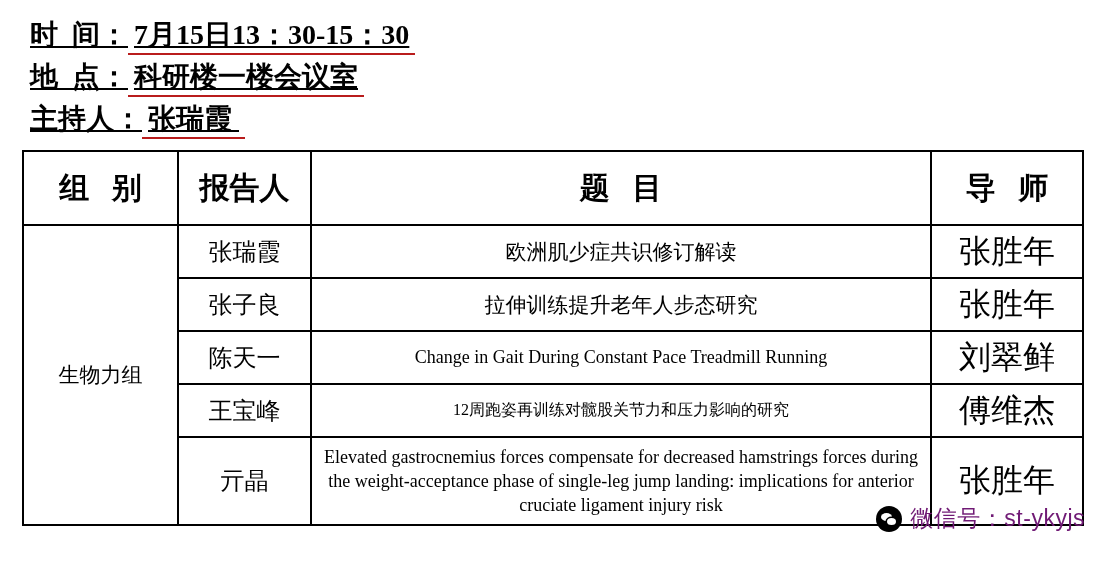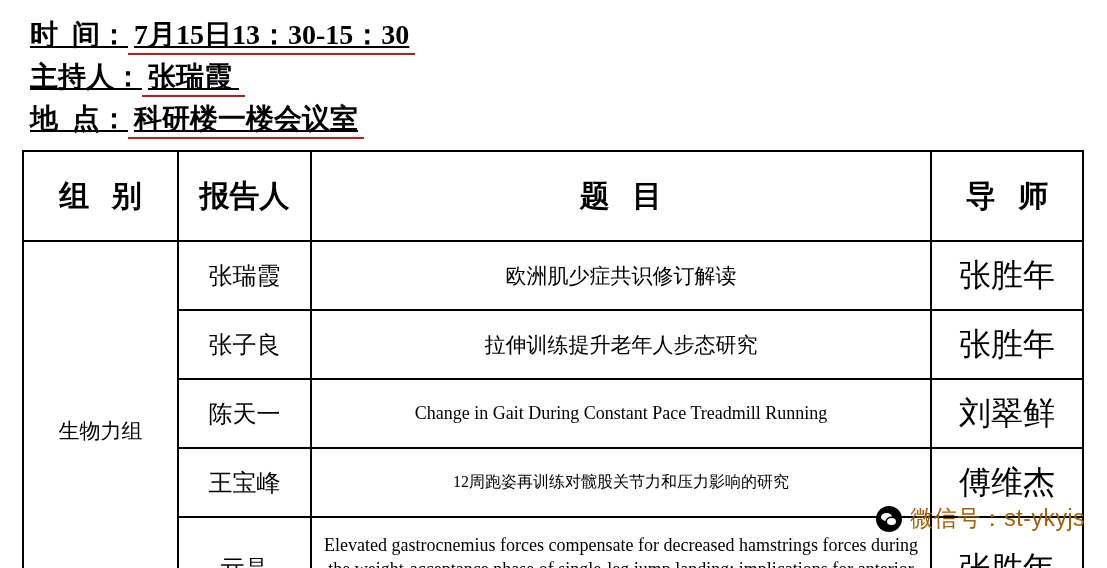--- a/index.html
+++ b/index.html
@@ -56,21 +56,21 @@
   }
   table.agenda {
     border-collapse: collapse;
     width: 1062px;
     table-layout: fixed;
   }
   table.agenda td, table.agenda th {
     border: 2px solid #000;
     text-align: center;
     vertical-align: middle;
-    padding: 10px 4px;
+    padding: 2px 4px;
   }
   .col-group { width: 155px; }
   .col-speaker { width: 133px; }
   .col-title  { width: 620px; }
   .col-mentor { width: 152px; }
 
   thead th {
     height: 68px;
     font-size: 30px;
     font-weight: bold;
@@ -136,41 +136,41 @@
     top: 12px;
     width: 9px;
     height: 7px;
     border-radius: 50%;
     background: #fff;
     box-shadow: 0 0 0 1.5px #000;
   }
   .footer-text {
     font-size: 23px;
     font-family: "Liberation Sans", sans-serif;
-    color: #a16207;
+    color: #701a75;
     letter-spacing: 0.5px;
   }
 </style>
 </head>
 <body>
 
 <div class="page">
 
   <div class="meta">
     <div class="meta-row">
       <span class="meta-label">时  间：</span>
       <span class="meta-value">7月15日13：30-15：30</span>
     </div>
     <div class="meta-row">
+      <span class="meta-label">地  点：</span>
+      <span class="meta-value">科研楼一楼会议室</span>
+    </div>
+    <div class="meta-row">
       <span class="meta-label">主持人：</span>
       <span class="meta-value">张瑞霞 </span>
-    </div>
-    <div class="meta-row">
-      <span class="meta-label">地  点：</span>
-      <span class="meta-value">科研楼一楼会议室</span>
     </div>
   </div>
 
   <div class="tbl-wrap">
     <table class="agenda">
       <colgroup>
         <col class="col-group">
         <col class="col-speaker">
         <col class="col-title">
         <col class="col-mentor">

